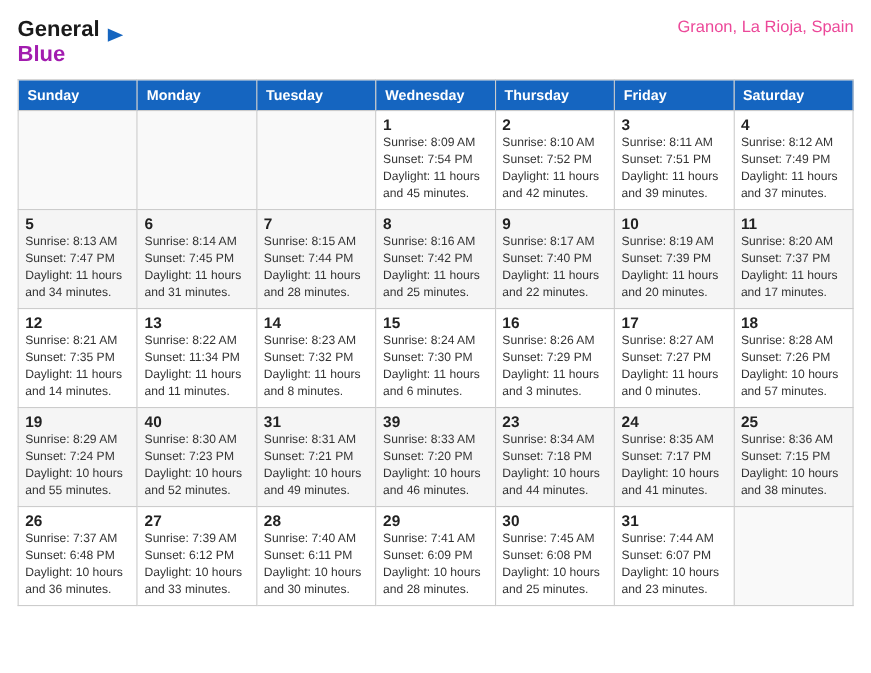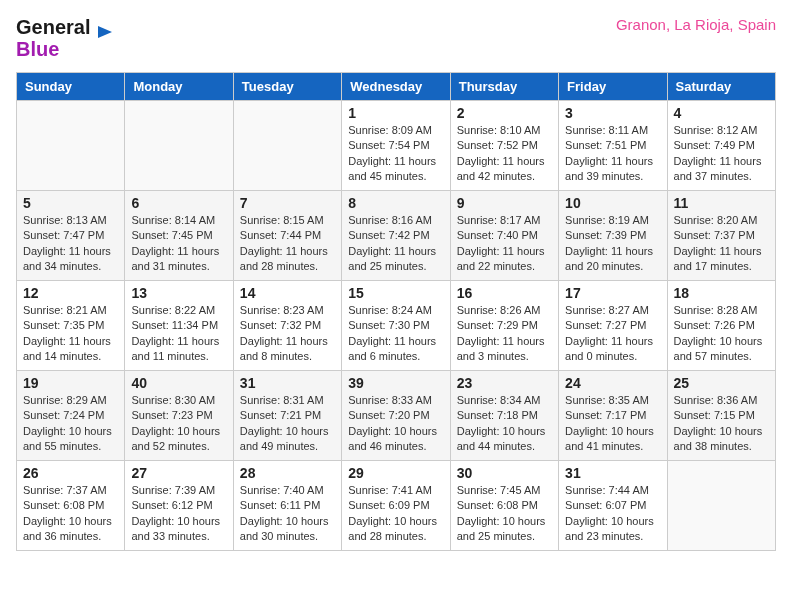--- a/index.html
+++ b/index.html
@@ -264,21 +264,21 @@
           <span class="day-num">25</span>
           <div class="day-info">Sunrise: 8:36 AM
 Sunset: 7:15 PM
 Daylight: 10 hours and 38 minutes.</div>
         </td>
       </tr>
       <tr class="row-normal">
         <td>
           <span class="day-num">26</span>
           <div class="day-info">Sunrise: 7:37 AM
-Sunset: 6:08 PM
+Sunset: 6:48 PM
 Daylight: 10 hours and 36 minutes.</div>
         </td>
         <td>
           <span class="day-num">27</span>
           <div class="day-info">Sunrise: 7:39 AM
 Sunset: 6:12 PM
 Daylight: 10 hours and 33 minutes.</div>
         </td>
         <td>
           <span class="day-num">28</span>

